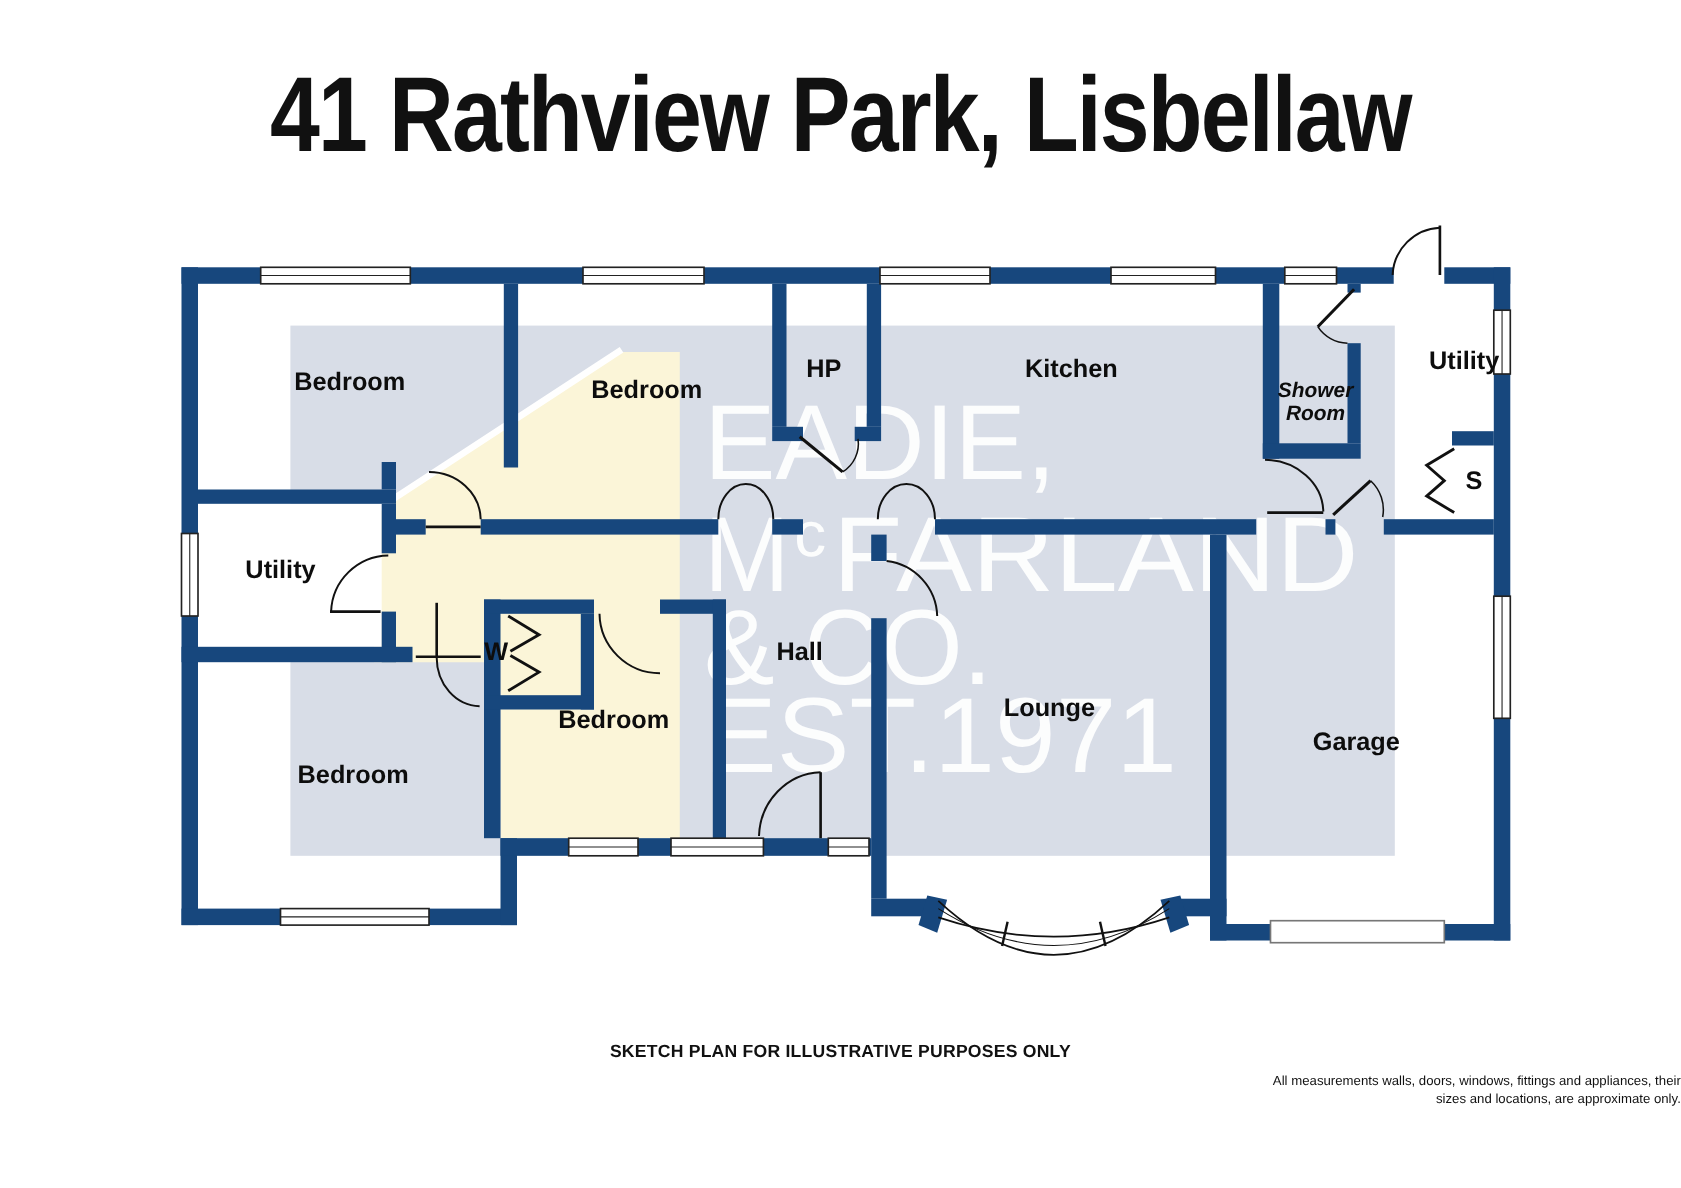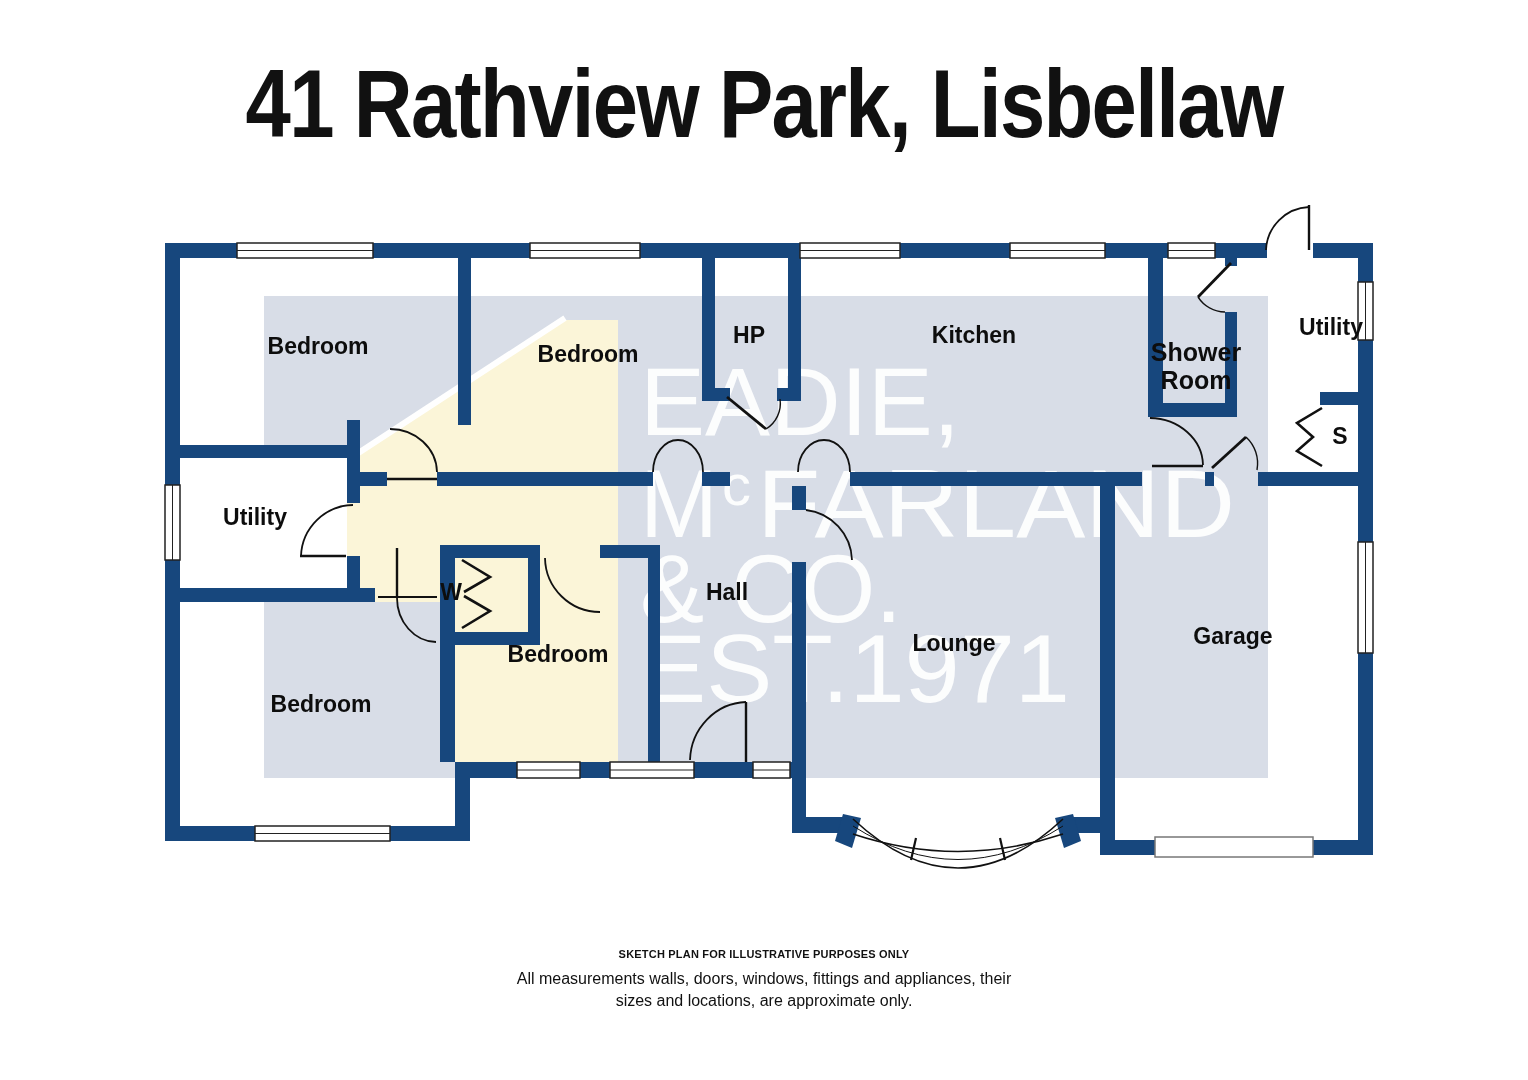--- a/index.html
+++ b/index.html
@@ -9,24 +9,24 @@
     position:absolute;left:0;right:0;top:48px;text-align:center;
     font-size:97px;font-weight:700;color:#111;letter-spacing:-2px;
     transform:scaleX(0.84);transform-origin:50% 50%;white-space:nowrap;
   }
   .plan{position:absolute;left:0;top:0;width:1528px;height:1080px;}
   .rlabel{
     position:absolute;transform:translate(-50%,-50%);
     font-size:23px;font-weight:700;color:#0d0d0d;white-space:pre-line;
     text-align:center;line-height:1.12;letter-spacing:0px;
   }
-  .rlabel.small{font-size:25px;}
+  .rlabel.small{font-size:19px;font-style:italic;}
   .footer{position:absolute;left:0;right:0;text-align:center;color:#111;}
-  .footer .f-title{font-size:11px;font-weight:700;letter-spacing:0.2px;}
-  .footer .f-body{font-size:16px;font-weight:400;margin-top:8px;line-height:1.4;white-space:pre-line;}
+  .footer .f-title{font-size:16px;font-weight:700;letter-spacing:0.2px;}
+  .footer .f-body{font-size:12px;font-weight:400;margin-top:8px;line-height:1.4;white-space:pre-line;text-align:right;}
 </style>
 </head>
 <body>
 
 <div class="page-title">41 Rathview Park, Lisbellaw</div>
 
 <div class="plan">
 <svg width="1528" height="1080" viewBox="0 0 1528 1080" xmlns="http://www.w3.org/2000/svg">
 
   <g>
@@ -165,20 +165,20 @@
   <div class="rlabel small" style="left:1196px;top:366px">Shower
 Room</div>
   <div class="rlabel" style="left:1331px;top:328px">Utility</div>
   <div class="rlabel" style="left:1340px;top:437px">S</div>
   <div class="rlabel" style="left:255px;top:518px">Utility</div>
   <div class="rlabel" style="left:451px;top:593px">W</div>
   <div class="rlabel" style="left:727px;top:593px">Hall</div>
   <div class="rlabel" style="left:558px;top:655px">Bedroom</div>
   <div class="rlabel" style="left:954px;top:644px">Lounge</div>
   <div class="rlabel" style="left:321px;top:705px">Bedroom</div>
-  <div class="rlabel" style="left:1233px;top:637px">Garage</div>
+  <div class="rlabel" style="left:1233px;top:675px">Garage</div>
 </div>
 
 <div class="footer" style="top:948px">
   <div class="f-title">SKETCH PLAN FOR ILLUSTRATIVE PURPOSES ONLY</div>
   <div class="f-body">All measurements walls, doors, windows, fittings and appliances, their
 sizes and locations, are approximate only.</div>
 </div>
 
 </body></html>

